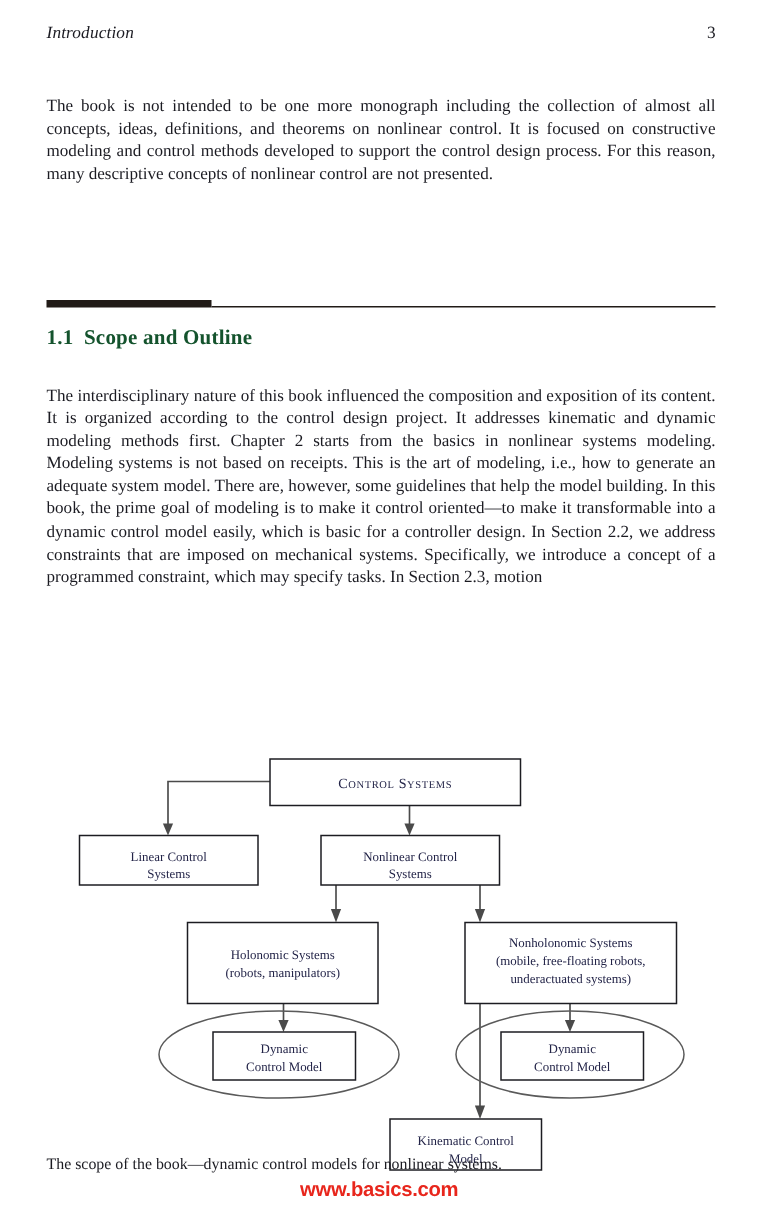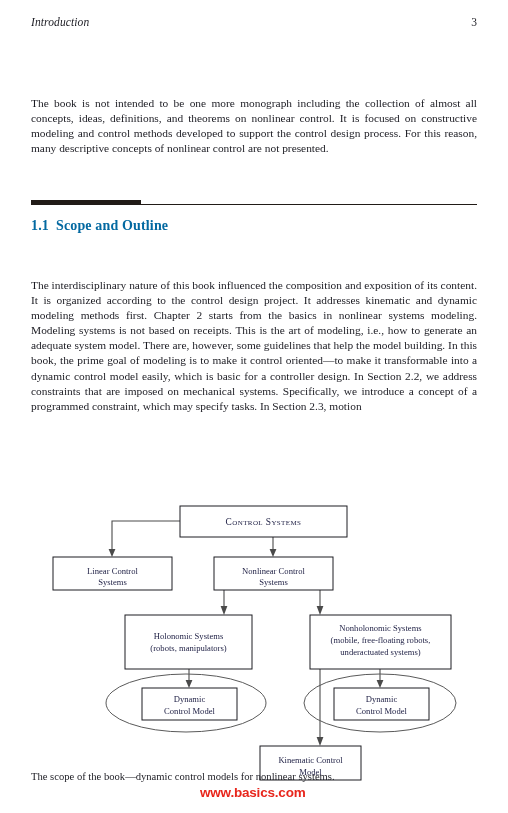--- a/index.html
+++ b/index.html
@@ -50,21 +50,20 @@
   .bodytext {
     position: absolute;
     left: 31px;
     width: 446px;
     font-size: 11.4px;
     line-height: 15.1px;
     text-align: justify;
     text-justify: inter-word;
     color: #1b1b22;
     hyphens: none;
-    margin-top: 32px;
   }
   .p-intro { top: 64px; }
   .p-intro .ind { text-indent: 17px; }
 
   
   .sec-rule {
     position: absolute;
     left: 31px;
     top: 200px;
     width: 446px;
@@ -85,27 +84,27 @@
     background: #211b17;
   }
 
   .sec-heading {
     position: absolute;
     left: 31px;
     top: 218px;
     width: 446px;
     font-size: 14px;
     font-weight: bold;
-    color: #0369a1;
+    color: #14532d;
     letter-spacing: .15px;
   }
   .sec-heading .num { margin-right: 7px; }
 
   .p-scope { top: 242px; }
-  .p-body  { top: 246px; }
+  .p-body  { top: 257px; }
   .p-body .ind { text-indent: 17px; }
 
   
   .figure {
     position: absolute;
     left: 0;
     top: 494px;
     width: 508px;
     height: 293px;
   }

